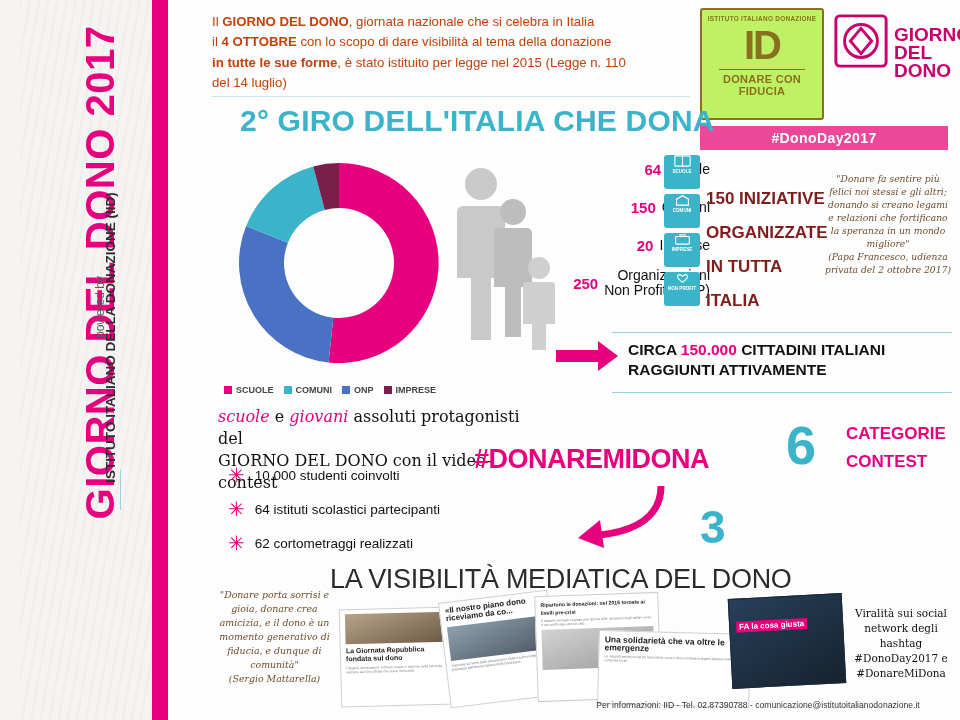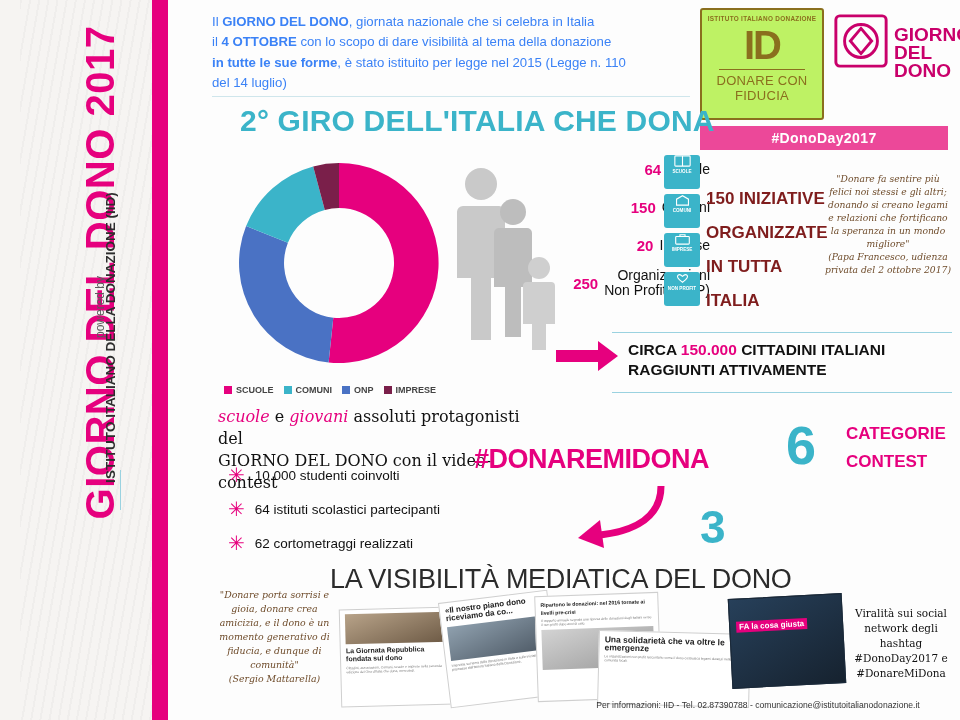--- a/index.html
+++ b/index.html
@@ -48,35 +48,35 @@
     transform:rotate(-90deg);
     text-align:center;color:#2d2d2d;font-size:13.5px;font-weight:bold;white-space:nowrap;
   }
   .vline{
     position:absolute;left:120px;top:470px;width:1px;height:40px;background:#9ad2e0;
   }
 
   
   .intro{
     position:absolute;left:212px;top:12px;width:480px;
-    font-size:13.2px;line-height:1.55;color:#3b82f6;
+    font-size:13.2px;line-height:1.55;color:#c2410c;
   }
   .intro b{font-weight:bold;}
 
   
   .logo-wrap{position:absolute;left:700px;top:8px;width:248px;height:160px;}
   .logo-id{
     position:absolute;left:0;top:0;width:124px;height:112px;
     border:2px solid #8a6f1e;border-radius:3px;background:#bef264;
     text-align:center;box-sizing:border-box;
   }
   .logo-id .top{font-size:6.4px;color:#8a6f1e;letter-spacing:.3px;margin-top:5px;font-weight:bold;}
   .logo-id .big{font-size:40px;font-weight:bold;color:#8a6f1e;line-height:46px;letter-spacing:-2px;}
   .logo-id .rule{width:86px;height:1px;background:#8a6f1e;margin:1px auto 3px;}
-  .logo-id .bot{font-size:13px;color:#8a6f1e;letter-spacing:.3px;font-weight:normal;}
+  .logo-id .bot{font-size:11px;color:#8a6f1e;letter-spacing:.3px;font-weight:bold;}
   .logo-gdd{position:absolute;left:132px;top:2px;width:116px;height:108px;}
   .logo-gdd .mark{position:absolute;left:0;top:2px;width:58px;height:58px;}
   .logo-gdd .txt{position:absolute;left:62px;top:16px;color:#c9006b;font-weight:bold;font-size:19px;line-height:18px;}
   .hashtag-bar{
     position:absolute;left:0;top:118px;width:248px;height:24px;background:#ec4899;
     color:#fff;font-weight:bold;font-size:14px;text-align:center;line-height:24px;letter-spacing:.4px;
   }
 
   
   .giro-title{

